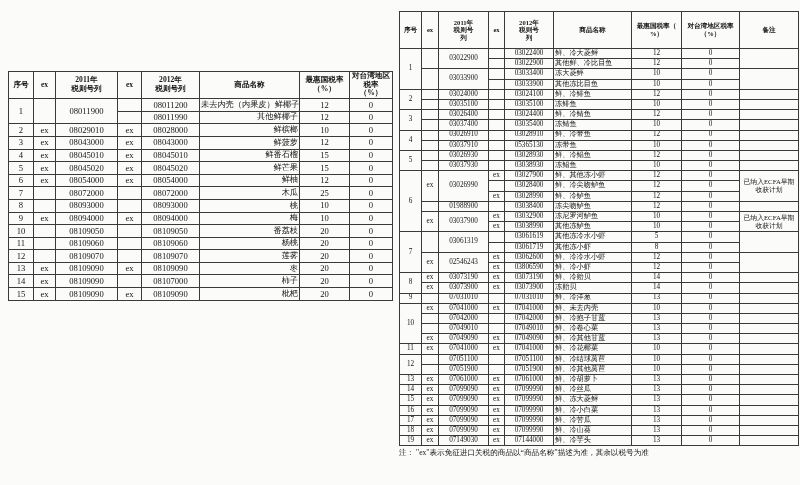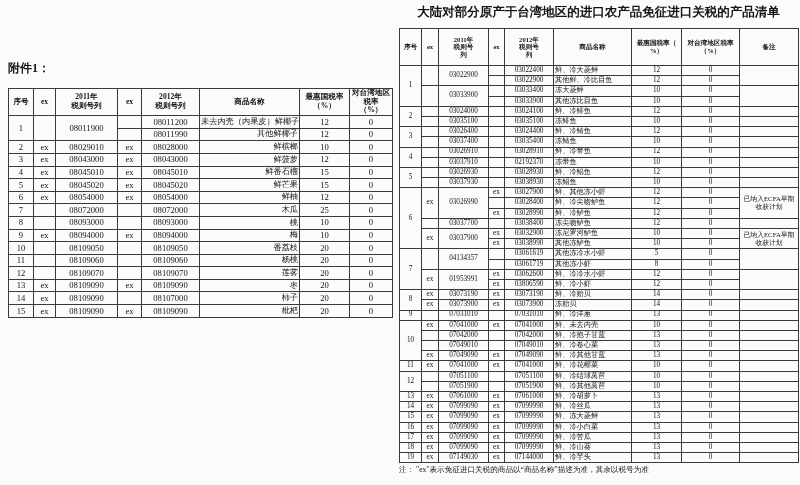--- a/index.html
+++ b/index.html
@@ -26,21 +26,20 @@
   .rtab td.name-cell{text-align:left;white-space:nowrap;}
   .rtab td.remark-cell{font-size:6.8px;line-height:1.2;}
   .note{font-size:7.6px;margin-top:2px;white-space:nowrap;}
 </style>
 </head>
 <body>
 
 <div class="page">
 
   <div class="left-block">
-    <div class="attach">附件1：</div>
     <table class="ltab">
       <colgroup>
         <col style="width:25px">
           <col style="width:22px">
           <col style="width:62px">
           <col style="width:24px">
         <col style="width:58px">
           <col style="width:100px">
           <col style="width:50px">
           <col style="width:43px">
@@ -217,21 +216,20 @@
             <td>08109090</td>
             <td class="name-cell">枇杷</td>
             <td>20</td>
             <td>0</td>
           </tr>
         </tbody>
     </table>
   </div>
 
   <div class="right-block">
-    <div class="rtitle">大陆对部分原产于台湾地区的进口农产品免征进口关税的产品清单</div>
     <table class="rtab">
       <colgroup>
         <col style="width:22px">
           <col style="width:17px">
           <col style="width:50px">
           <col style="width:16px">
         <col style="width:49px">
           <col style="width:78px">
           <col style="width:50px">
           <col style="width:58px">
@@ -342,21 +340,21 @@
             <td>03028910</td>
             <td class="name-cell">鲜、冷带鱼</td>
             <td>12</td>
             <td>0</td>
             <td class="remark-cell"></td>
           </tr>
           <tr>
             <td></td>
             <td>03037910</td>
             <td></td>
-            <td>02192370</td>
+            <td>05365130</td>
             <td class="name-cell">冻带鱼</td>
             <td>10</td>
             <td>0</td>
             <td class="remark-cell"></td>
           </tr>
           <tr>
             <td rowspan="2">5</td>
             <td></td>
             <td>03026930</td>
             <td></td>
@@ -396,21 +394,21 @@
           </tr>
           <tr>
             <td>ex</td>
             <td>03028990</td>
             <td class="name-cell">鲜、冷鲈鱼</td>
             <td>12</td>
             <td>0</td>
           </tr>
           <tr>
             <td></td>
-            <td>03037700</td>
+            <td>01988900</td>
             <td></td>
             <td>03038400</td>
             <td class="name-cell">冻尖吻鲈鱼</td>
             <td>12</td>
             <td>0</td>
             <td class="remark-cell"></td>
           </tr>
           <tr>
             <td rowspan="2">ex</td>
             <td rowspan="2">03037900</td>
@@ -424,38 +422,38 @@
           <tr>
             <td>ex</td>
             <td>03038990</td>
             <td class="name-cell">其他冻鲈鱼</td>
             <td>10</td>
             <td>0</td>
           </tr>
           <tr>
             <td rowspan="4">7</td>
             <td rowspan="2"></td>
-            <td rowspan="2">04134357</td>
+            <td rowspan="2">03061319</td>
             <td></td>
             <td>03061619</td>
             <td class="name-cell">其他冻冷水小虾</td>
             <td>5</td>
             <td>0</td>
             <td rowspan="2" class="remark-cell"></td>
           </tr>
           <tr>
             <td></td>
             <td>03061719</td>
             <td class="name-cell">其他冻小虾</td>
             <td>8</td>
             <td>0</td>
           </tr>
           <tr>
             <td rowspan="2">ex</td>
-            <td rowspan="2">01953991</td>
+            <td rowspan="2">02546243</td>
             <td>ex</td>
             <td>03062600</td>
             <td class="name-cell">鲜、冷冷水小虾</td>
             <td>12</td>
             <td>0</td>
             <td rowspan="2" class="remark-cell"></td>
           </tr>
           <tr>
             <td>ex</td>
             <td>03806590</td>

